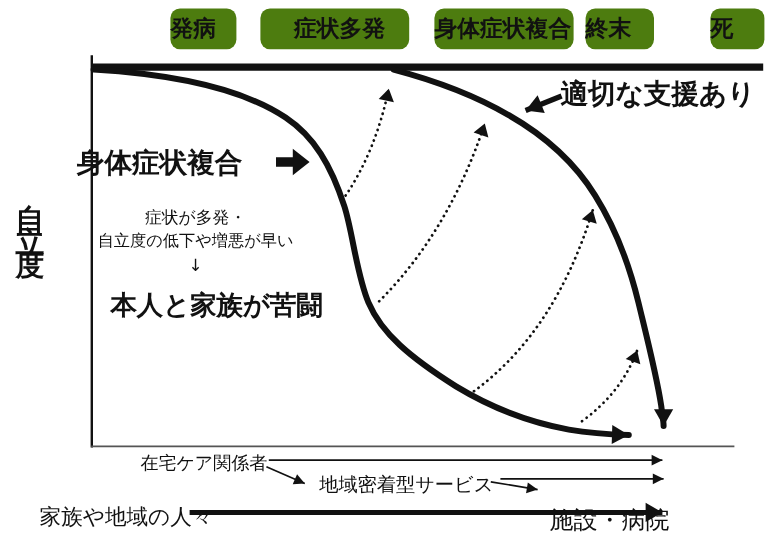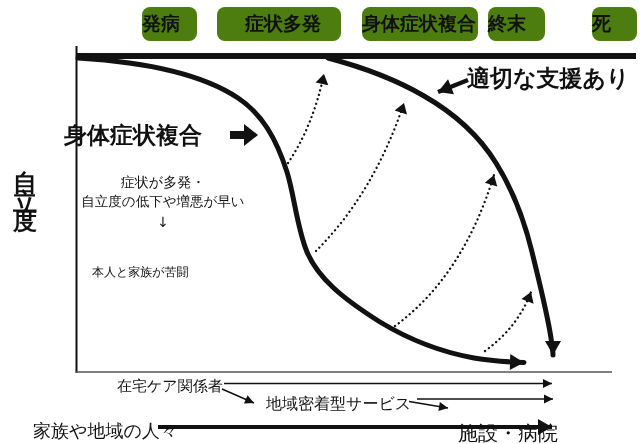--- a/index.html
+++ b/index.html
@@ -12,21 +12,21 @@
     position:absolute;top:7px;height:34px;background:#4d7c0f;border-radius:8px;
     display:flex;align-items:center;
     font-weight:bold;font-size:19px;color:#111;letter-spacing:0px;white-space:nowrap;
   }
   .ylabel{
     position:absolute;left:13px;top:150px;
     writing-mode:vertical-rl;text-orientation:upright;
     font-size:24px;font-weight:bold;letter-spacing:19px;line-height:1;
   }
   .t-bold-lg{font-size:23px;font-weight:bold;white-space:nowrap;}
-  .t-bold-md{font-size:12px;font-weight:normal;white-space:nowrap;margin-top:24px;}
+  .t-bold-md{font-size:22px;font-weight:bold;white-space:nowrap;}
   .t-sm{font-size:14px;white-space:nowrap;}
   .t-xs{font-size:13.5px;white-space:nowrap;}
   .desc{ text-align:center; line-height:1.45; }
   .bottom-label{white-space:nowrap;}
   svg{position:absolute;left:0;top:0;}
 </style>
 </head>
 <body>
 
 <div class="canvas">

